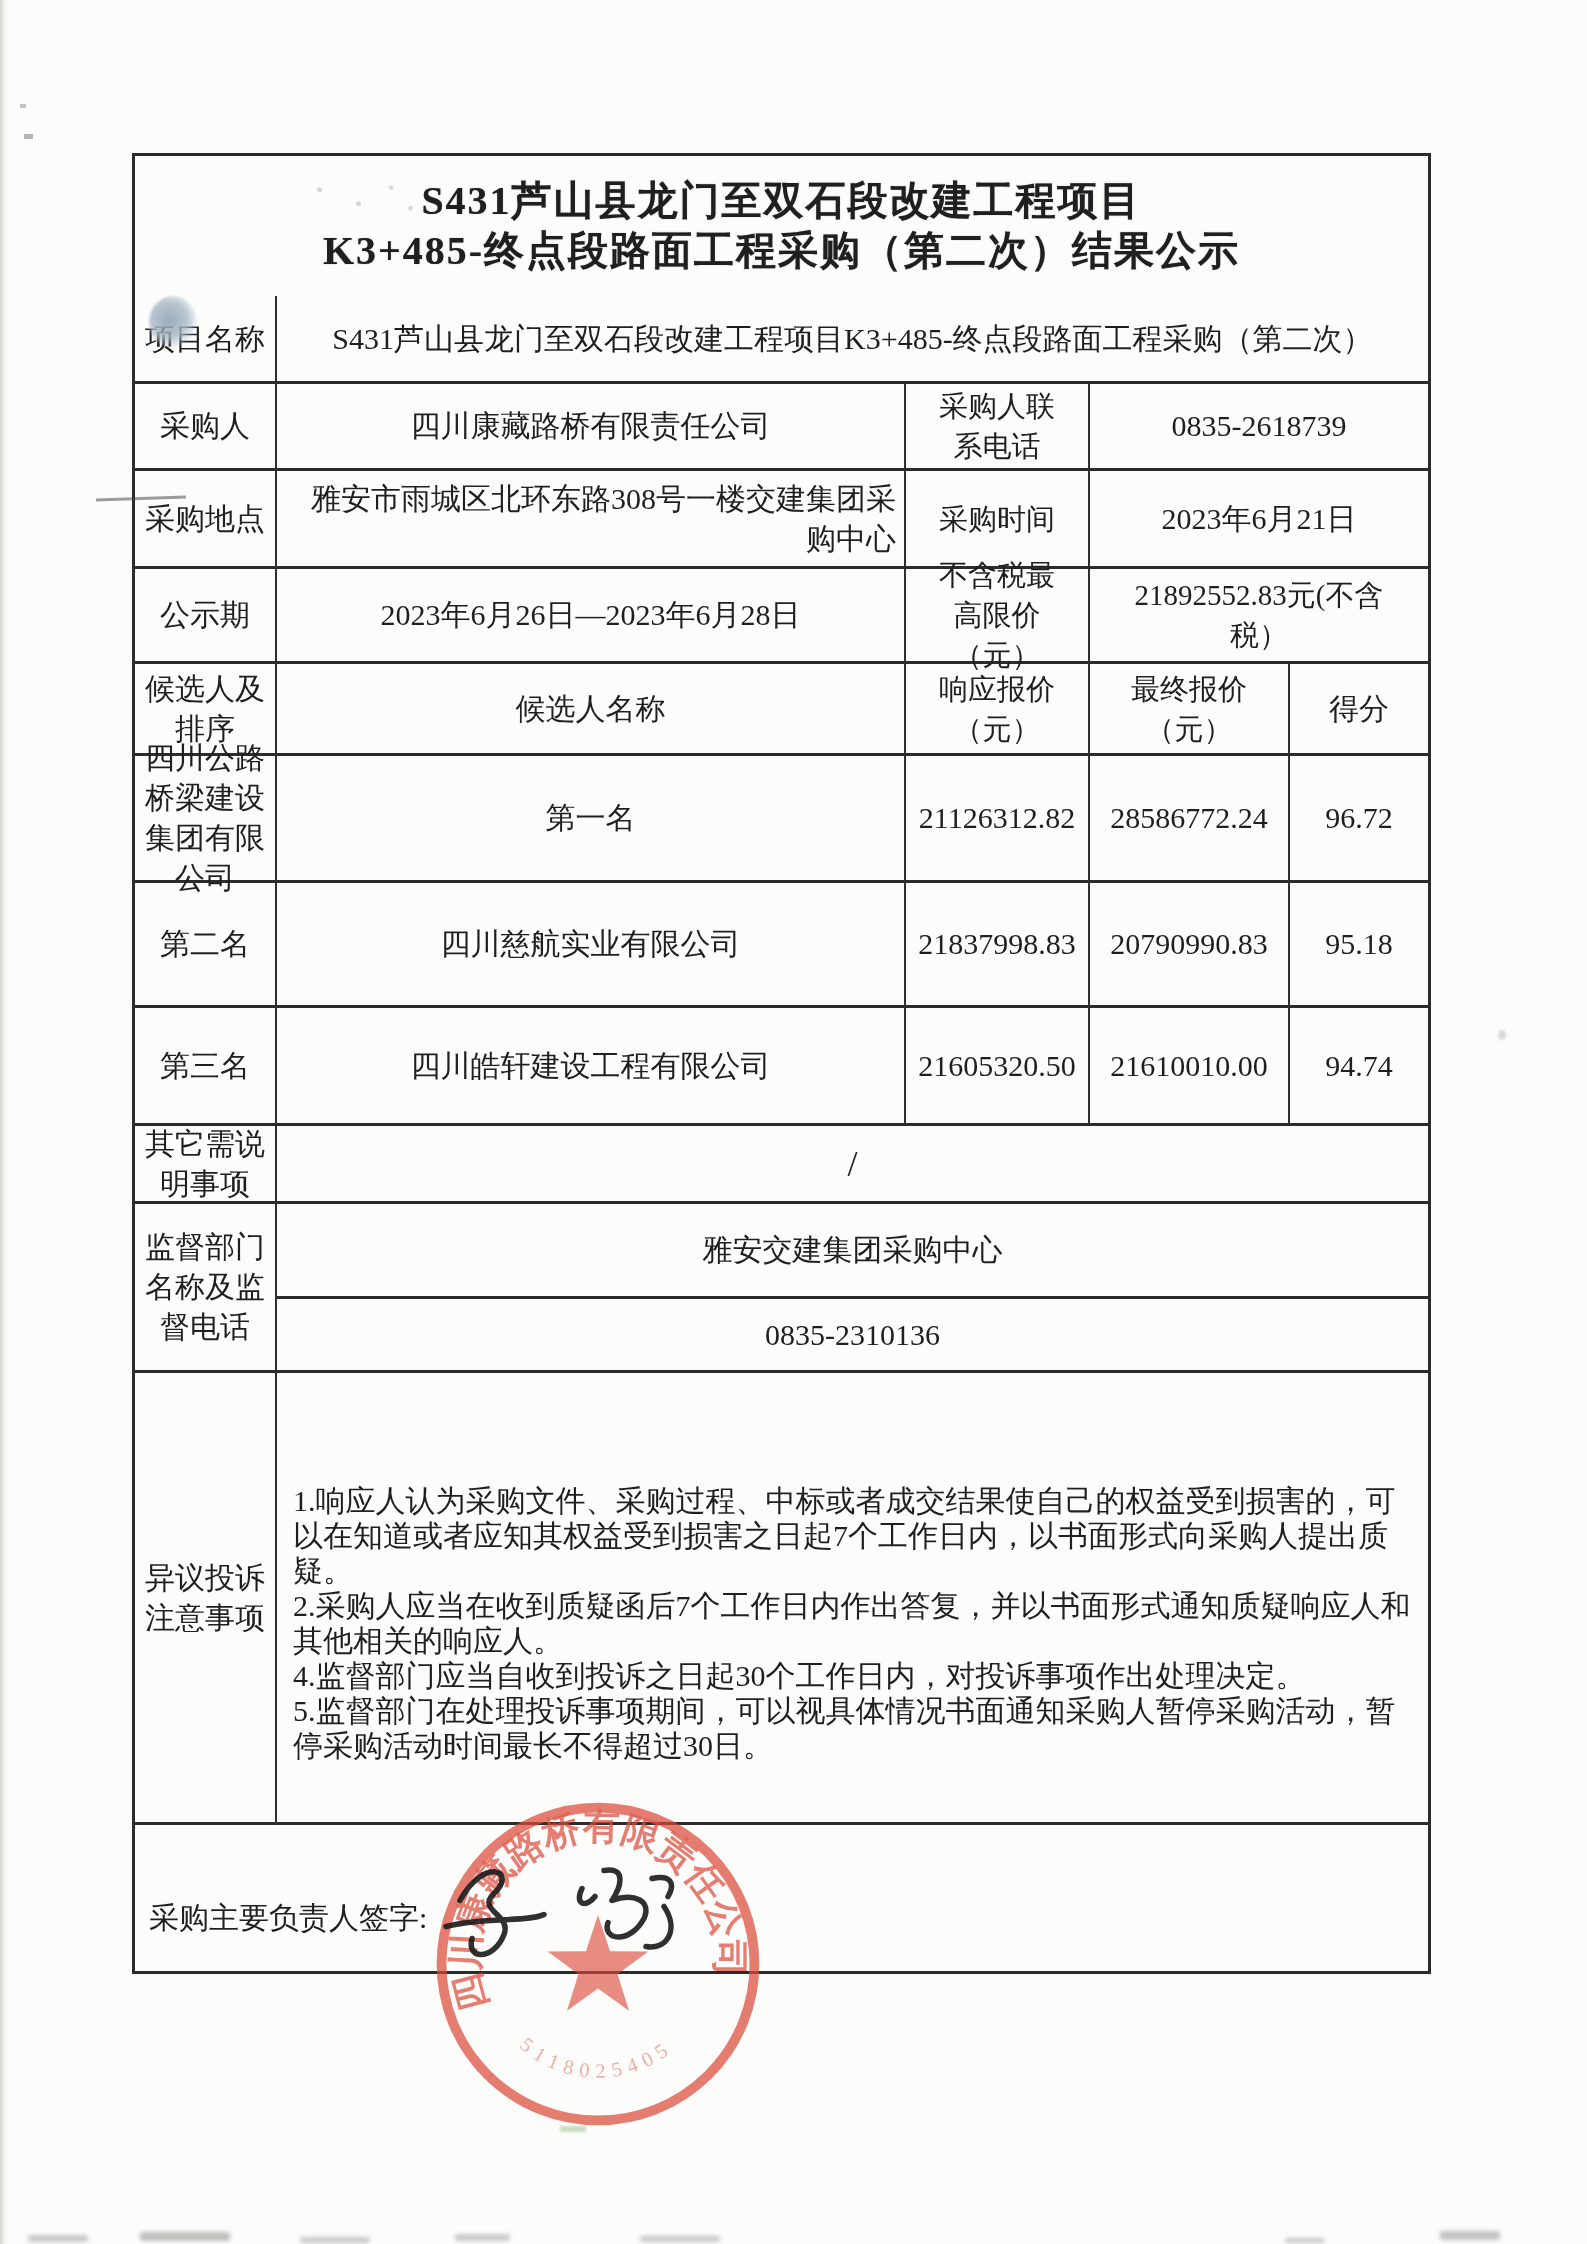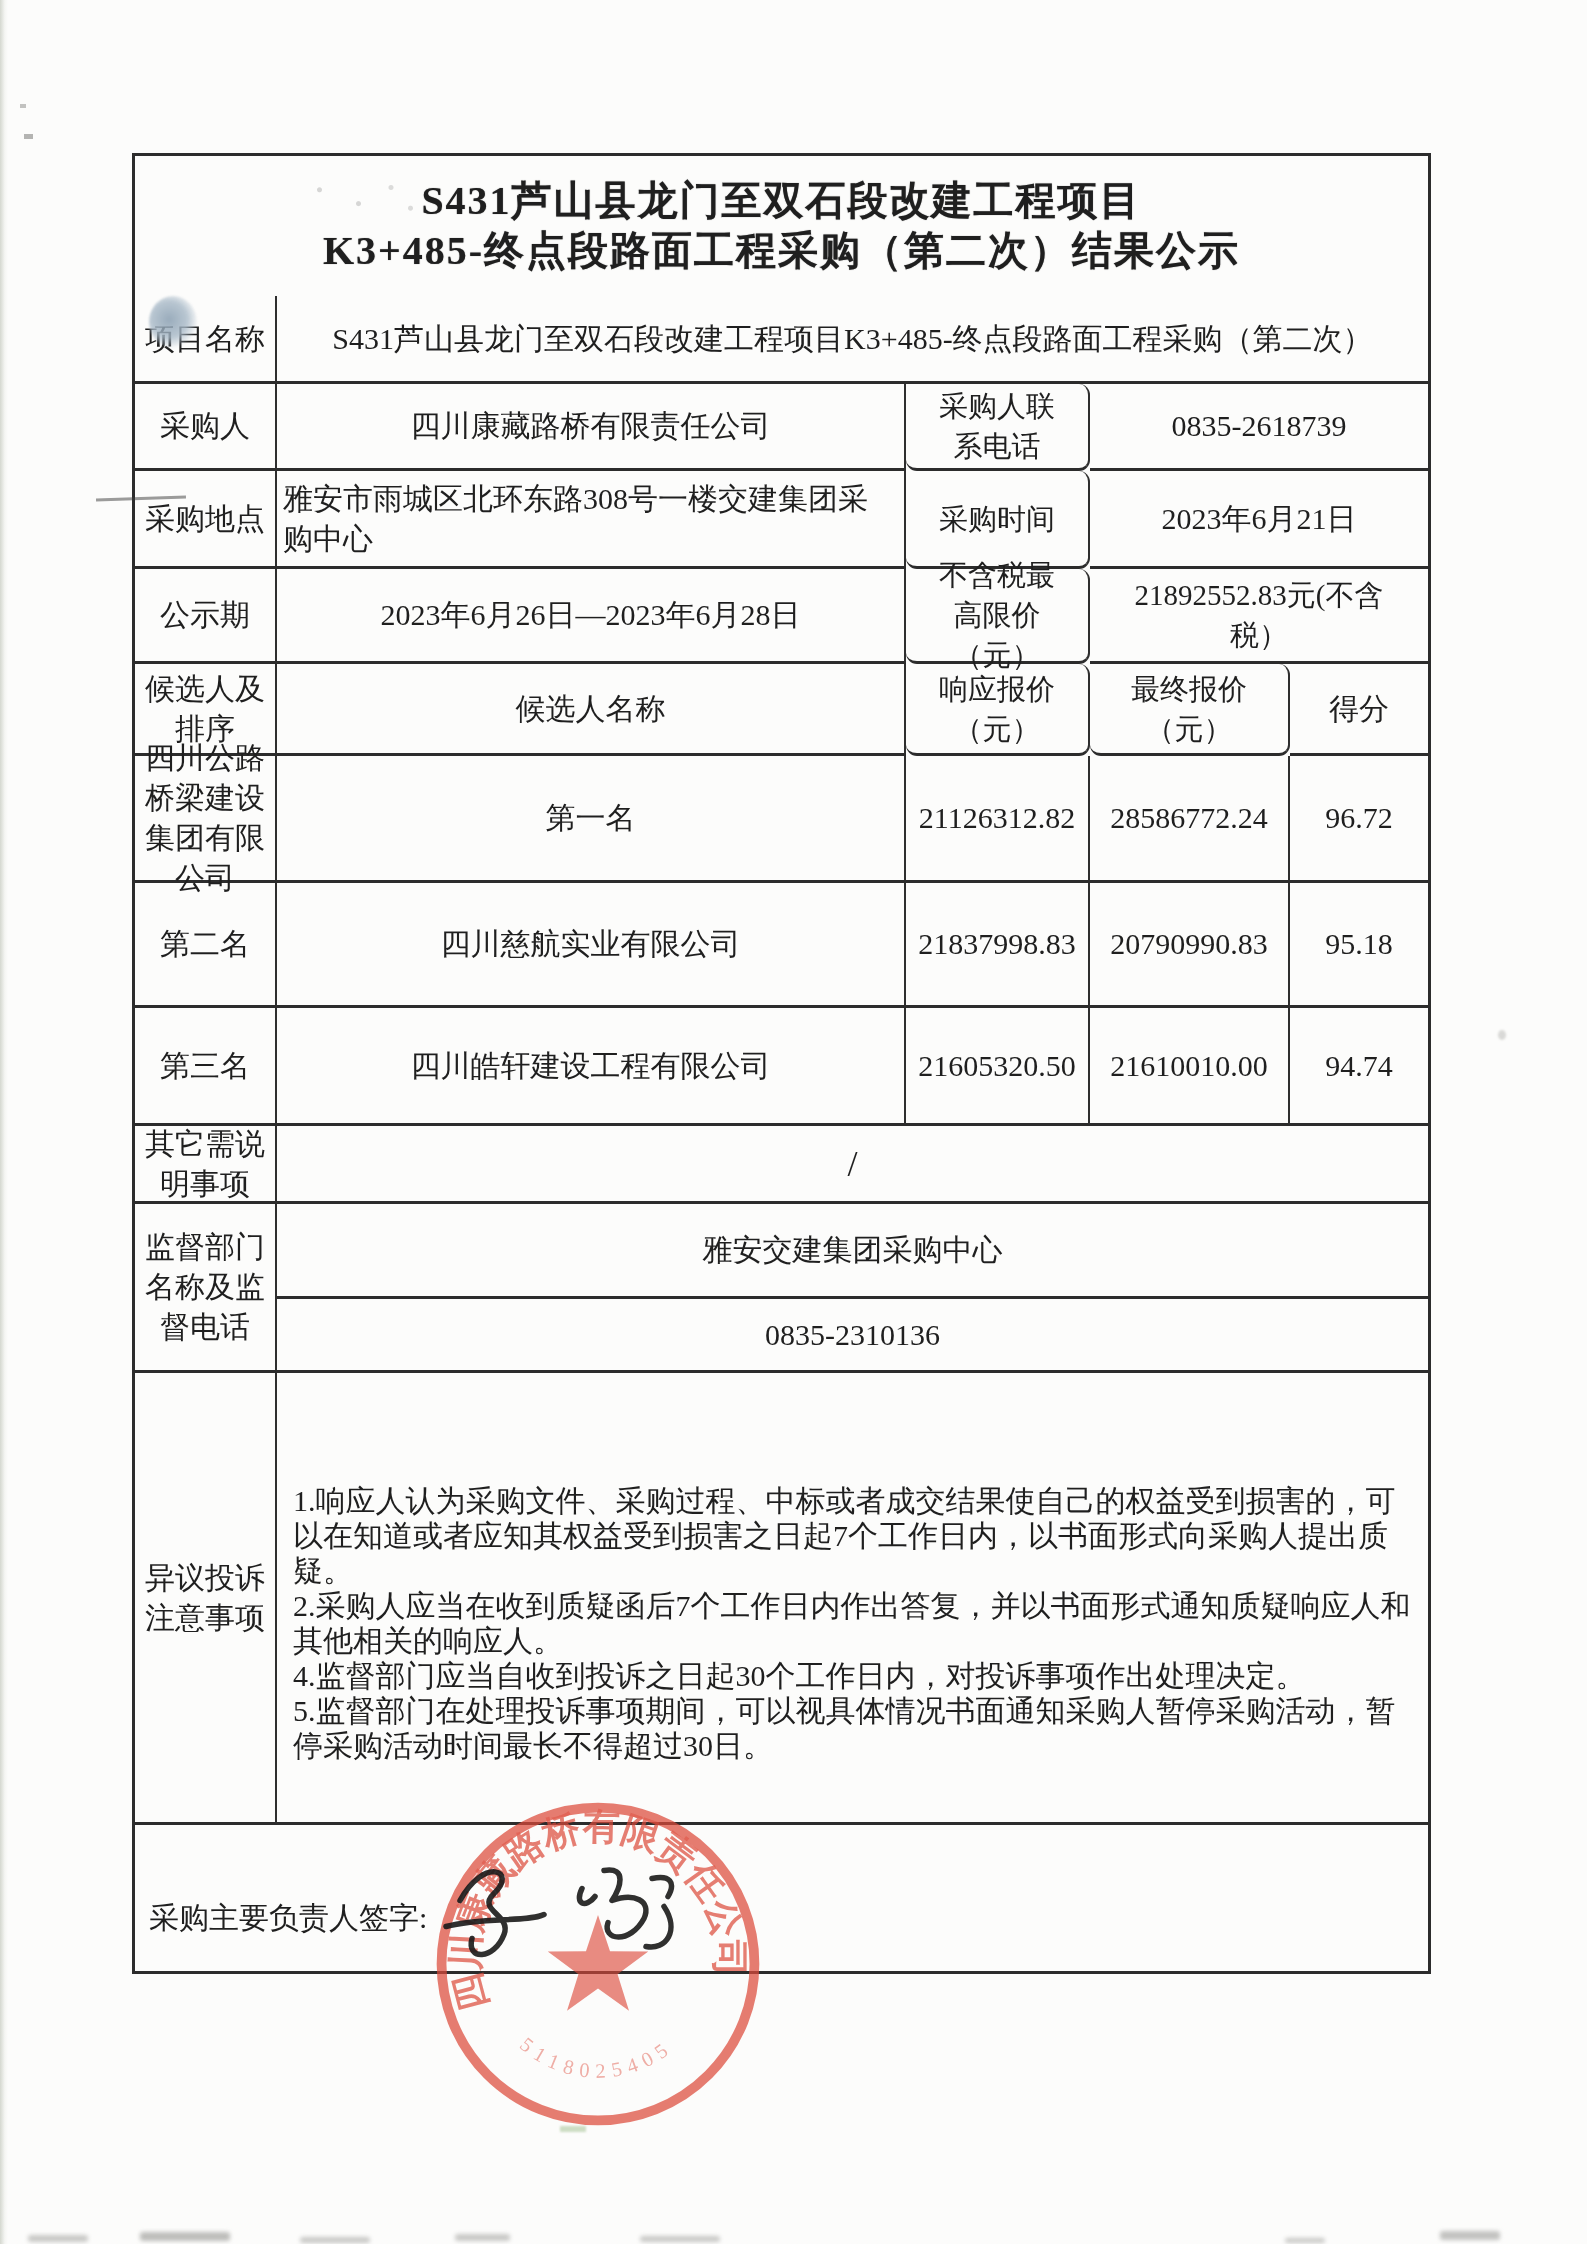--- a/index.html
+++ b/index.html
@@ -21,22 +21,22 @@
     box-sizing:border-box;
     border-right:2px solid #2e2e2e;
     border-bottom:3px solid #2c2c2c;
     display:flex;align-items:center;justify-content:center;
     text-align:center;font-size:30px;line-height:40px;
     padding:4px 8px;
   }
   .noR{border-right:none;}
   .noB{border-bottom:none;}
   .lab{padding:4px 4px;line-height:40px;}
-  .lab3{padding:4px 20px;font-size:29px;line-height:40px;border-radius:11px;}
-  .left{justify-content:flex-start;text-align:left;padding-left:6px;}
+  .lab3{padding:4px 20px;font-size:29px;line-height:40px;}
+  .left{justify-content:flex-start;text-align:right;padding-left:6px;}
   .title-cell{
     grid-column:1/6;flex-direction:column;
     font-size:40px;font-weight:700;line-height:50px;letter-spacing:2px;
     text-shadow:0 0 1px rgba(20,20,20,.55);
   }
   .span2{grid-column:2/6;}
   .span45{grid-column:4/6;}
   .price-val{padding:4px 26px;font-size:29px;}
   .slash{font-size:36px;}
   .sup-label{grid-row:11/13;}

